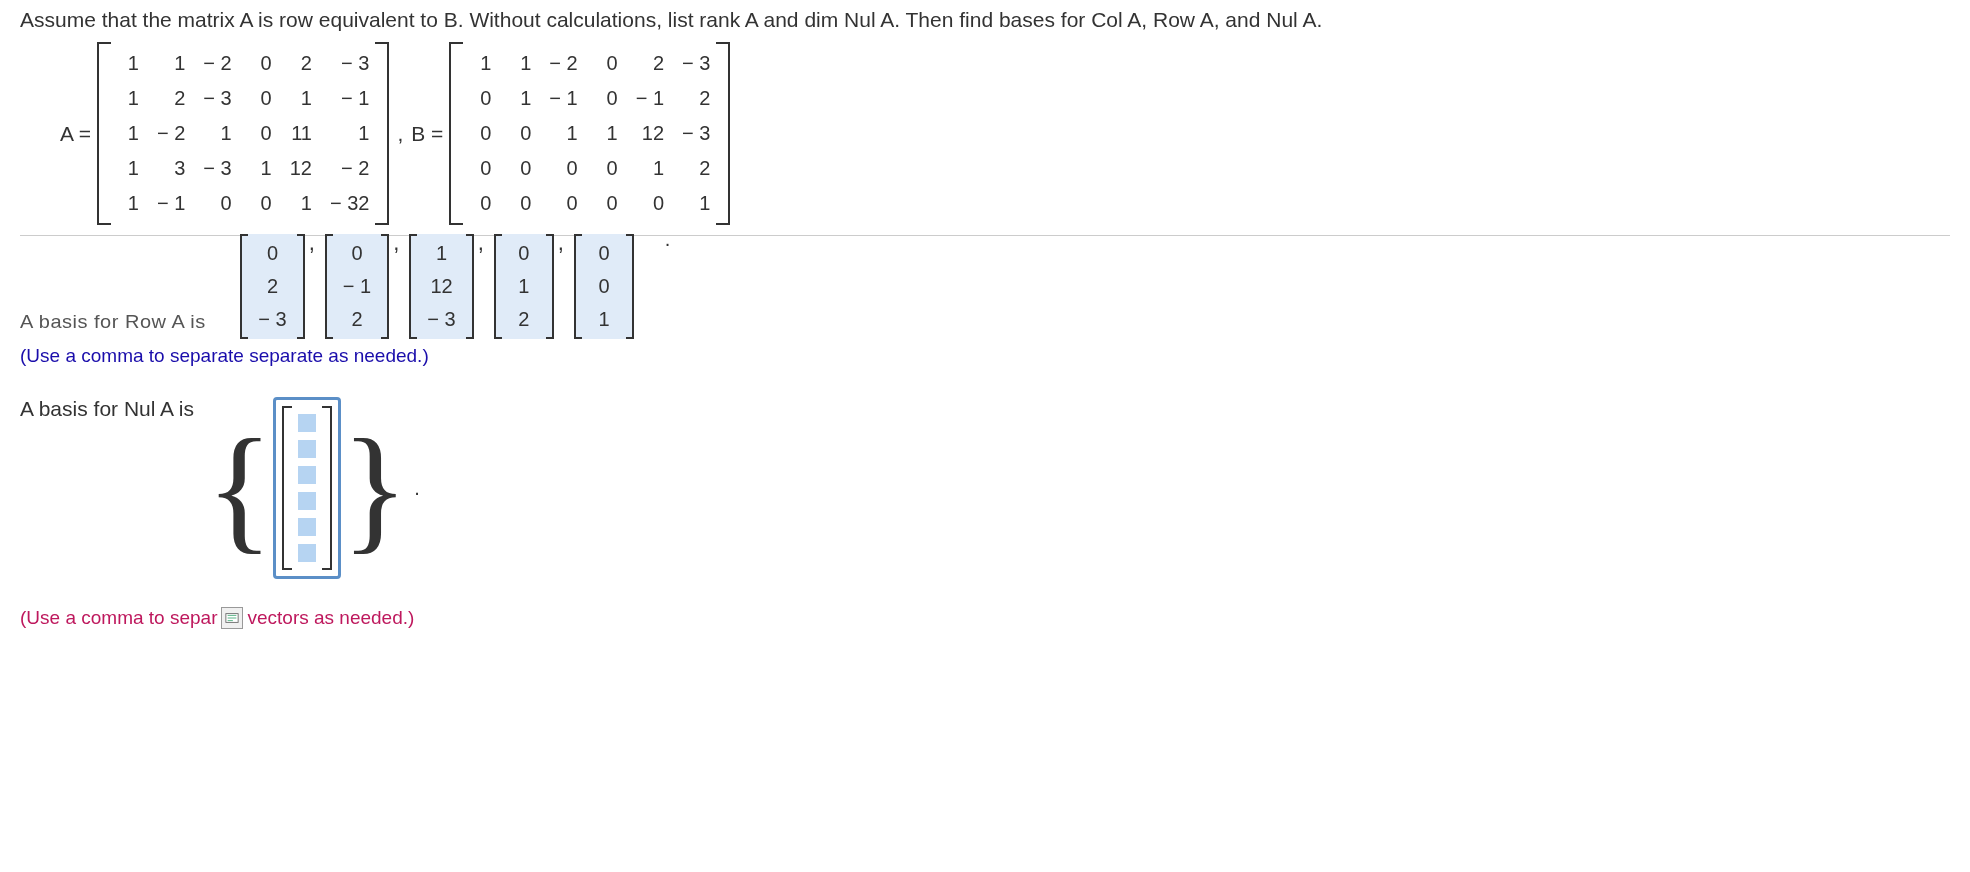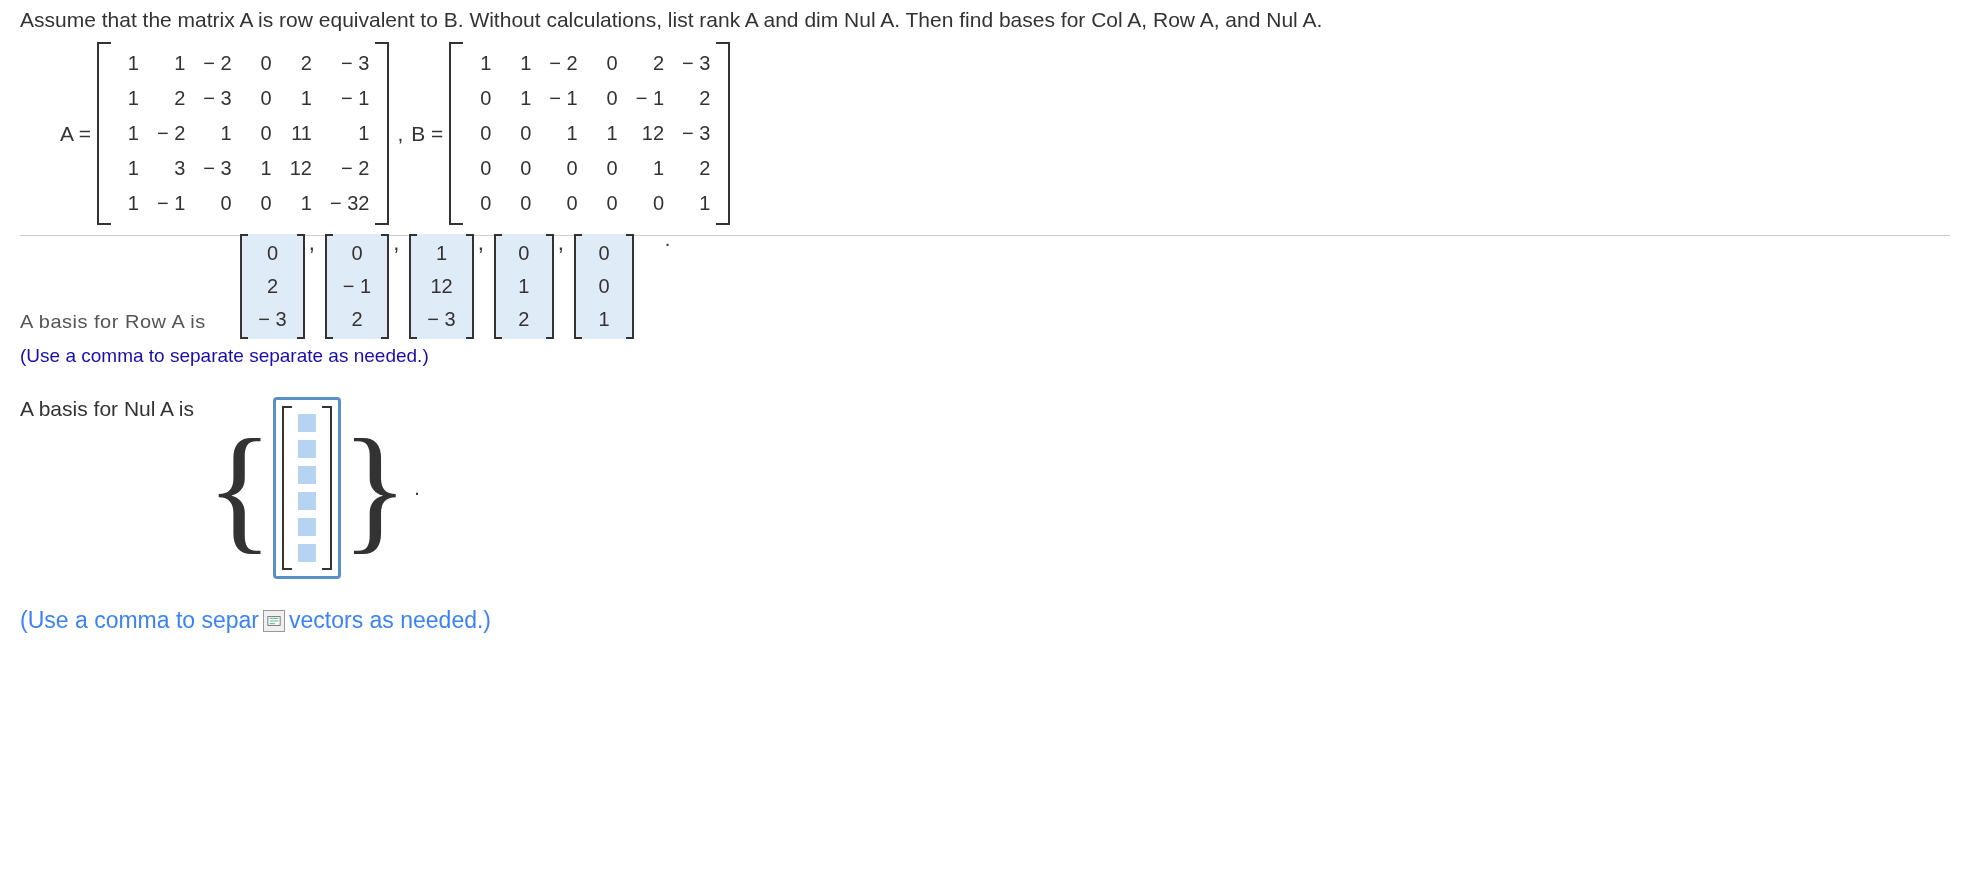--- a/index.html
+++ b/index.html
@@ -73,21 +73,21 @@
       grid-template-columns: auto;
       gap: 8px;
       padding: 8px 6px;
     }
     .nul-cell {
       width: 18px; height: 18px;
       background: #b6d4f2;
       border: none;
     }
     .period { margin-left: 6px; align-self: center; }
-    .bottom-help { margin-top: 28px; display: flex; align-items: center; gap: 2px; font-size: 23px; color: #3b82f6;}
+    .bottom-help { margin-top: 28px; display: flex; align-items: center; gap: 2px; font-size: 19px; color: #be185d;}
     .edit-icon {
       display: inline-flex; align-items: center; justify-content: center;
       width: 22px; height: 22px;
       background: #f0f0f0;
       border: 1px solid #999;
       margin: 0 2px;
     }
     .edit-icon svg { width: 14px; height: 14px; }
     .big-brace { font-size: 140px; line-height: 0.7; align-self: center; font-family: 'Times New Roman', serif;}
   </style>

